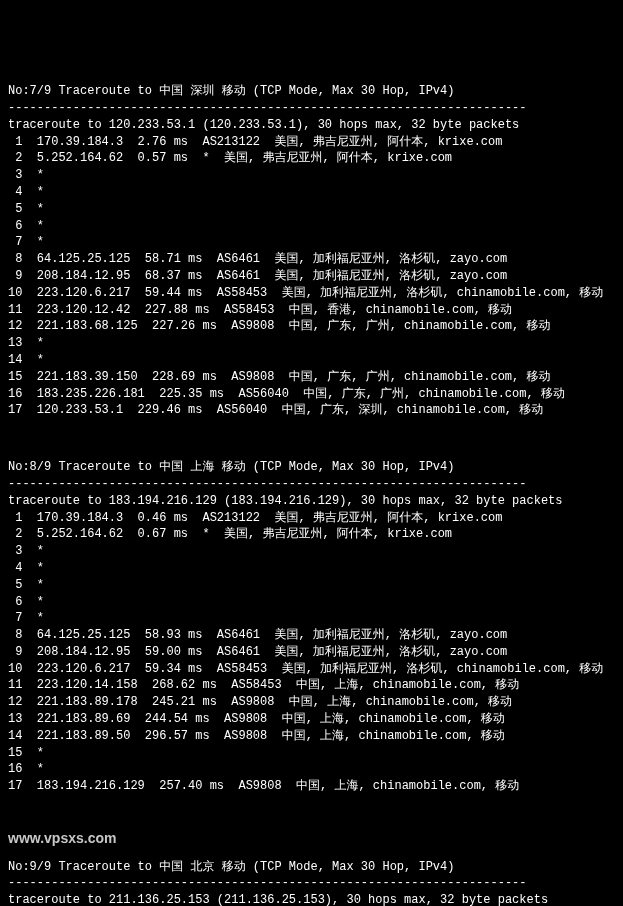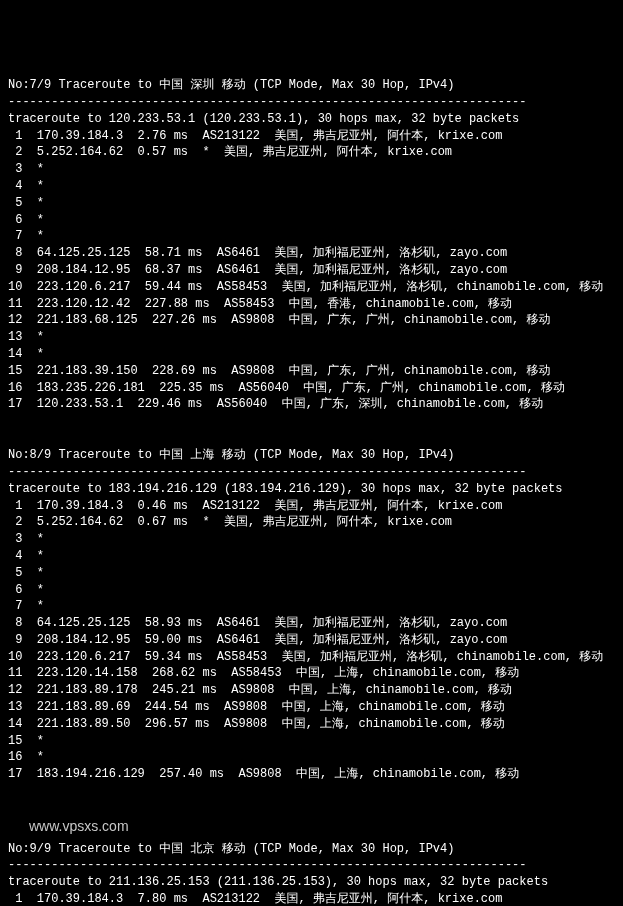--- a/index.html
+++ b/index.html
@@ -11,26 +11,25 @@
       line-height: 1.4;
       padding: 8px;
       width: 623px;
       white-space: pre;
     }
     .line { white-space: pre; }
     .watermark {
       color: #ddd;
       font-family: Arial, sans-serif;
       font-size: 14px;
-      font-weight: normal;
+      font-weight: bold;
       opacity: 0.9;
       padding: 2px 0;
-      margin-left: 21px;
     }
-    .section-header { margin-top: 2px; }
+    .section-header { margin-top: 8px; }
     .blank { height: 16px; }
   </style>
 </head>
 <body>
 
 
 
 <div id="terminal"><div class="line section-header">No:7/9 Traceroute to 中国 深圳 移动 (TCP Mode, Max 30 Hop, IPv4)</div><div class="line">------------------------------------------------------------------------</div><div class="line">traceroute to 120.233.53.1 (120.233.53.1), 30 hops max, 32 byte packets</div><div class="line"> 1  170.39.184.3  2.76 ms  AS213122  美国, 弗吉尼亚州, 阿什本, krixe.com</div><div class="line"> 2  5.252.164.62  0.57 ms  *  美国, 弗吉尼亚州, 阿什本, krixe.com</div><div class="line"> 3  *</div><div class="line"> 4  *</div><div class="line"> 5  *</div><div class="line"> 6  *</div><div class="line"> 7  *</div><div class="line"> 8  64.125.25.125  58.71 ms  AS6461  美国, 加利福尼亚州, 洛杉矶, zayo.com</div><div class="line"> 9  208.184.12.95  68.37 ms  AS6461  美国, 加利福尼亚州, 洛杉矶, zayo.com</div><div class="line">10  223.120.6.217  59.44 ms  AS58453  美国, 加利福尼亚州, 洛杉矶, chinamobile.com, 移动</div><div class="line">11  223.120.12.42  227.88 ms  AS58453  中国, 香港, chinamobile.com, 移动</div><div class="line">12  221.183.68.125  227.26 ms  AS9808  中国, 广东, 广州, chinamobile.com, 移动</div><div class="line">13  *</div><div class="line">14  *</div><div class="line">15  221.183.39.150  228.69 ms  AS9808  中国, 广东, 广州, chinamobile.com, 移动</div><div class="line">16  183.235.226.181  225.35 ms  AS56040  中国, 广东, 广州, chinamobile.com, 移动</div><div class="line">17  120.233.53.1  229.46 ms  AS56040  中国, 广东, 深圳, chinamobile.com, 移动</div><div class="blank"></div><div class="blank"></div><div class="line section-header">No:8/9 Traceroute to 中国 上海 移动 (TCP Mode, Max 30 Hop, IPv4)</div><div class="line">------------------------------------------------------------------------</div><div class="line">traceroute to 183.194.216.129 (183.194.216.129), 30 hops max, 32 byte packets</div><div class="line"> 1  170.39.184.3  0.46 ms  AS213122  美国, 弗吉尼亚州, 阿什本, krixe.com</div><div class="line"> 2  5.252.164.62  0.67 ms  *  美国, 弗吉尼亚州, 阿什本, krixe.com</div><div class="line"> 3  *</div><div class="line"> 4  *</div><div class="line"> 5  *</div><div class="line"> 6  *</div><div class="line"> 7  *</div><div class="line"> 8  64.125.25.125  58.93 ms  AS6461  美国, 加利福尼亚州, 洛杉矶, zayo.com</div><div class="line"> 9  208.184.12.95  59.00 ms  AS6461  美国, 加利福尼亚州, 洛杉矶, zayo.com</div><div class="line">10  223.120.6.217  59.34 ms  AS58453  美国, 加利福尼亚州, 洛杉矶, chinamobile.com, 移动</div><div class="line">11  223.120.14.158  268.62 ms  AS58453  中国, 上海, chinamobile.com, 移动</div><div class="line">12  221.183.89.178  245.21 ms  AS9808  中国, 上海, chinamobile.com, 移动</div><div class="line">13  221.183.89.69  244.54 ms  AS9808  中国, 上海, chinamobile.com, 移动</div><div class="line">14  221.183.89.50  296.57 ms  AS9808  中国, 上海, chinamobile.com, 移动</div><div class="line">15  *</div><div class="line">16  *</div><div class="line">17  183.194.216.129  257.40 ms  AS9808  中国, 上海, chinamobile.com, 移动</div><div class="blank"></div><div class="blank"></div><div class="watermark">www.vpsxs.com</div><div class="line section-header">No:9/9 Traceroute to 中国 北京 移动 (TCP Mode, Max 30 Hop, IPv4)</div><div class="line">------------------------------------------------------------------------</div><div class="line">traceroute to 211.136.25.153 (211.136.25.153), 30 hops max, 32 byte packets</div><div class="line"> 1  170.39.184.3  7.80 ms  AS213122  美国, 弗吉尼亚州, 阿什本, krixe.com</div></div>
 
 

